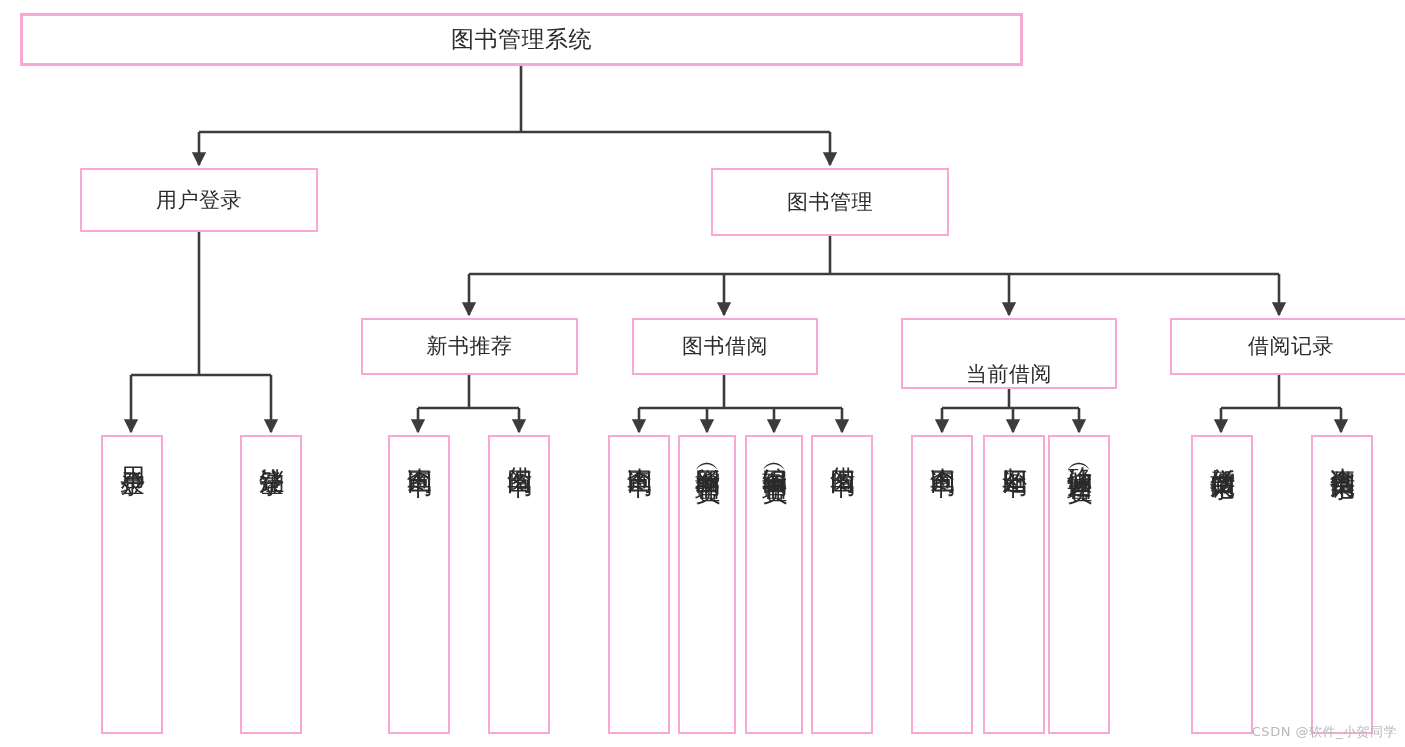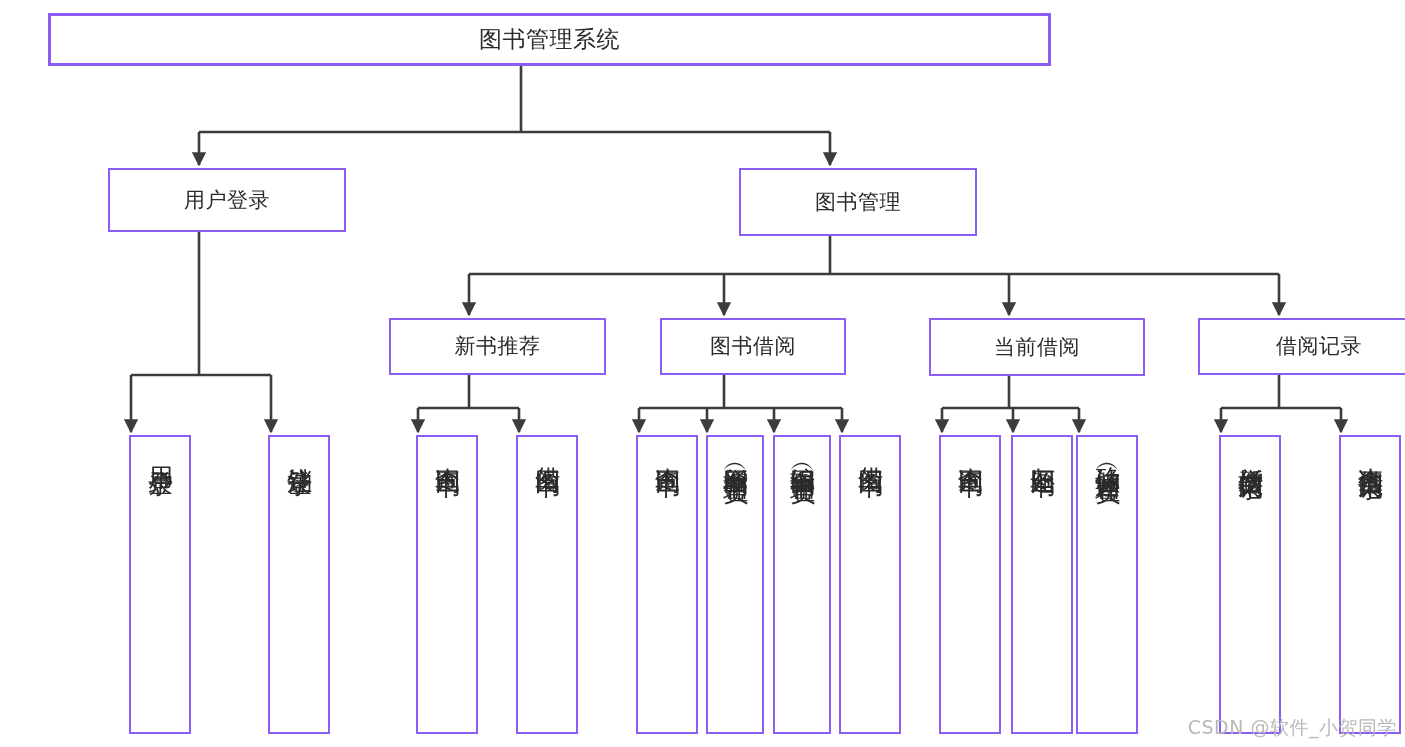--- a/index.html
+++ b/index.html
@@ -22,27 +22,26 @@
     position: absolute;
     left: 0;
     top: 0;
     width: 1405px;
     height: 747px;
     pointer-events: none;
   }
   .node {
     position: absolute;
     box-sizing: border-box;
-    border: 2px solid #8b5cf6;
+    border: 2px solid #f9a8d4;
     background: #ffffff;
     display: flex;
     align-items: center;
     justify-content: center;
     color: #262626;
-    margin-left: 28px;
   }
   .node.root {
     border-width: 3px;
   }
   .node-label {
     display: block;
     text-align: center;
     line-height: 1.18;
     letter-spacing: 0.5px;
     color: #2b2b2b;
@@ -68,21 +67,21 @@
     max-height: 285px;
   }
   .node.leaf.tall .node-label {
     max-height: 288px;
   }
 
   #watermark {
     position: absolute;
     right: 8px;
     bottom: 6px;
-    font-size: 19px;
+    font-size: 13px;
     color: #b9b9b9;
     letter-spacing: 0.5px;
     white-space: nowrap;
     user-select: none;
   }
 </style>
 </head>
 <body>
 
 <div id="diagram-root">
@@ -149,21 +148,21 @@
   <div class="node lvl2" style="left:711px; top:168px; width:238px; height:68px;">
     <span class="node-label">图书管理</span>
   </div>
 
   <div class="node lvl3" style="left:361px; top:318px; width:217px; height:57px;font-family:Liberation Serif, serif;">
     <span class="node-label">新书推荐</span>
   </div>
   <div class="node lvl3" style="left:632px; top:318px; width:186px; height:57px;">
     <span class="node-label">图书借阅</span>
   </div>
-  <div class="node lvl3" style="left:901px; top:318px; width:216px; height:58px;">
+  <div class="node lvl3" style="left:901px; top:318px; width:216px; height:71px;align-items:flex-end;">
     <span class="node-label">当前借阅</span>
   </div>
   <div class="node lvl3" style="left:1170px; top:318px; width:242px; height:57px;">
     <span class="node-label">借阅记录</span>
   </div>
 
   <div class="node leaf" style="left:101px; top:435px; width:62px; height:299px;">
     <span class="node-label">用户登录</span>
   </div>
   <div class="node leaf" style="left:240px; top:435px; width:62px; height:299px;">

